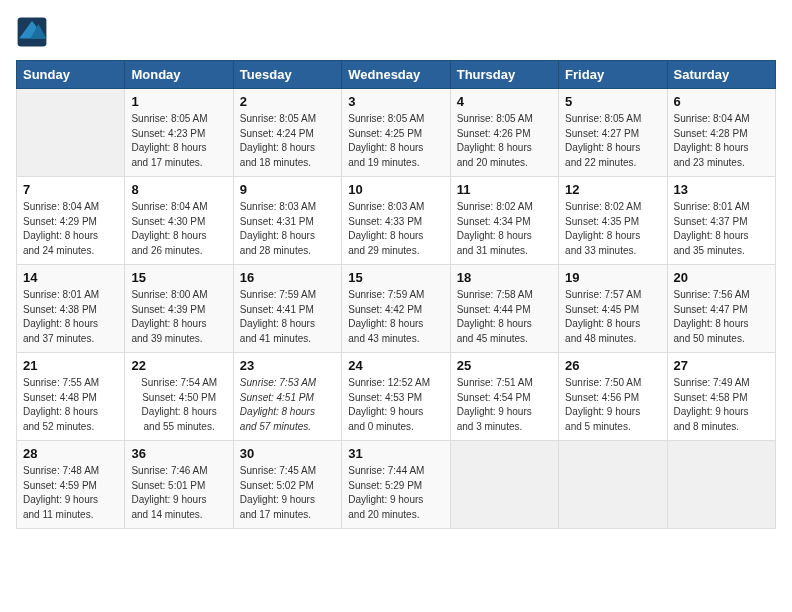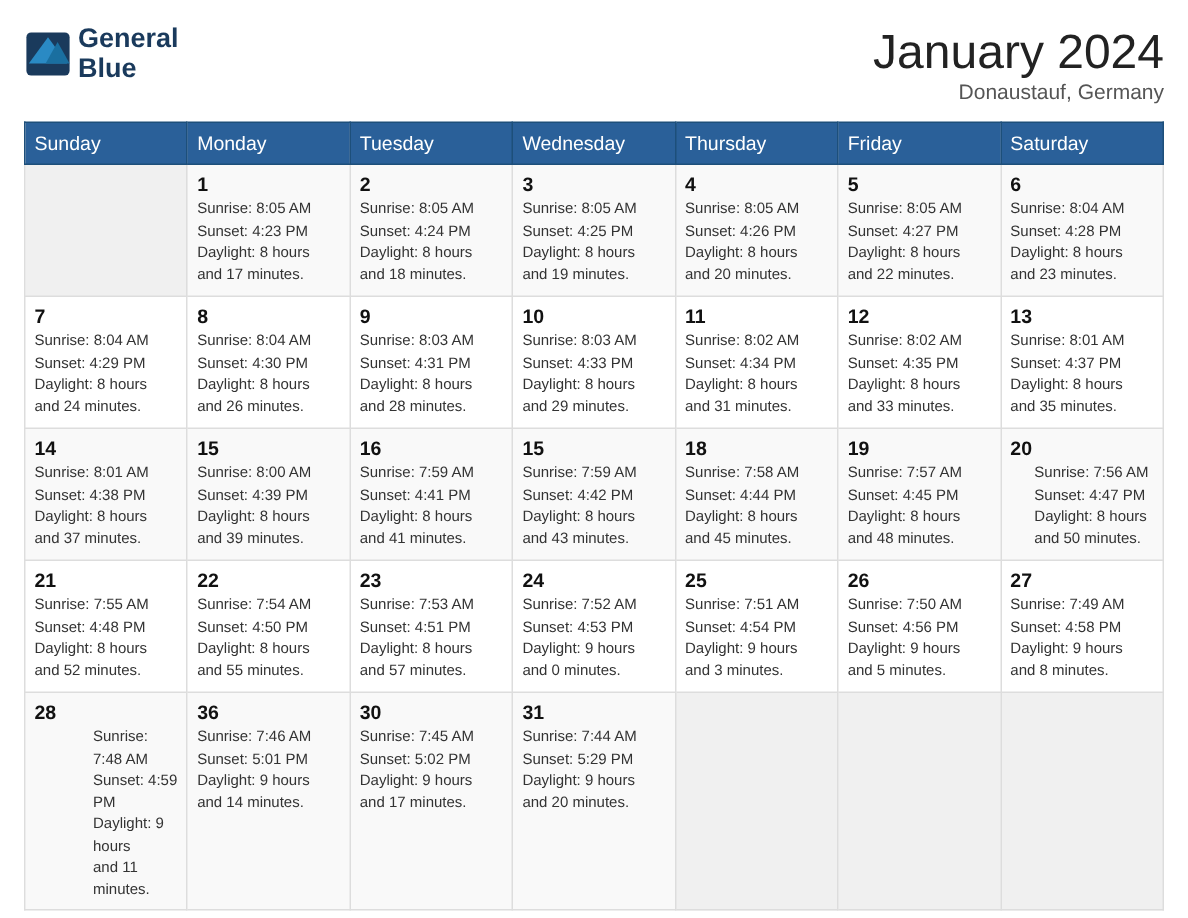--- a/index.html
+++ b/index.html
@@ -47,21 +47,21 @@
       width: 100%;
       border-collapse: collapse;
       table-layout: fixed;
     }
     thead tr th {
       background-color: #2a6099;
       color: #fff;
       text-align: left;
       padding: 6px 6px;
       font-size: 13px;
-      font-weight: normal;
+      font-weight: bold;
       border: 1px solid #1d4f7a;
     }
     tbody tr {
       border-bottom: 1px solid #ddd;
     }
     tbody tr:nth-child(odd) {
       background: #f9f9f9;
     }
     tbody tr:nth-child(even) {
       background: #fff;
@@ -93,28 +93,20 @@
 </head>
 <body>
 
 <div class="header">
   <div class="logo">
     <svg class="logo-icon" viewBox="0 0 40 40">
       <rect x="2" y="2" width="36" height="36" rx="4" fill="#1a3a5c"></rect>
       <polygon points="20,6 36,28 4,28" fill="#2a8ac4"></polygon>
       <polygon points="28,10 38,28 18,28" fill="#1a6fa0"></polygon>
     </svg>
-    <div class="logo-text">
-      <div>General</div>
-      <div>Blue</div>
-    </div>
-  </div>
-  <div class="title-block">
-    <div class="month-title">January 2024</div>
-    <div class="location">Donaustauf, Germany</div>
   </div>
 </div>
 
 <table>
   <thead>
     <tr>
     <th>Sunday</th>
         <th>Monday</th>
         <th>Tuesday</th>
         <th>Wednesday</th>
@@ -258,51 +250,51 @@
         </td>
         <td>
           <span class="day-num">19</span>
           <div class="day-info" style="white-space: pre-line;">Sunrise: 7:57 AM
 Sunset: 4:45 PM
 Daylight: 8 hours
 and 48 minutes.</div>
         </td>
         <td>
           <span class="day-num">20</span>
-          <div class="day-info" style="white-space: pre-line; margin-left: 16px;">Sunrise: 7:56 AM
+          <div class="day-info" style="white-space: pre-line;">Sunrise: 7:56 AM
 Sunset: 4:47 PM
 Daylight: 8 hours
 and 50 minutes.</div>
         </td>
       </tr>
       <tr>
         <td>
           <span class="day-num">21</span>
           <div class="day-info" style="white-space: pre-line;">Sunrise: 7:55 AM
 Sunset: 4:48 PM
 Daylight: 8 hours
 and 52 minutes.</div>
         </td>
         <td>
           <span class="day-num">22</span>
-          <div class="day-info" style="white-space: pre-line;">Sunrise: 7:54 AM
+          <div class="day-info" style="white-space: pre-line; text-align: center;">Sunrise: 7:54 AM
 Sunset: 4:50 PM
 Daylight: 8 hours
 and 55 minutes.</div>
         </td>
         <td>
           <span class="day-num">23</span>
-          <div class="day-info" style="white-space: pre-line;">Sunrise: 7:53 AM
+          <div class="day-info" style="white-space: pre-line; font-style: italic;">Sunrise: 7:53 AM
 Sunset: 4:51 PM
 Daylight: 8 hours
 and 57 minutes.</div>
         </td>
         <td>
           <span class="day-num">24</span>
-          <div class="day-info" style="white-space: pre-line;">Sunrise: 7:52 AM
+          <div class="day-info" style="white-space: pre-line;">Sunrise: 12:52 AM
 Sunset: 4:53 PM
 Daylight: 9 hours
 and 0 minutes.</div>
         </td>
         <td>
           <span class="day-num">25</span>
           <div class="day-info" style="white-space: pre-line;">Sunrise: 7:51 AM
 Sunset: 4:54 PM
 Daylight: 9 hours
 and 3 minutes.</div>
@@ -318,21 +310,21 @@
           <span class="day-num">27</span>
           <div class="day-info" style="white-space: pre-line;">Sunrise: 7:49 AM
 Sunset: 4:58 PM
 Daylight: 9 hours
 and 8 minutes.</div>
         </td>
       </tr>
       <tr>
         <td>
           <span class="day-num">28</span>
-          <div class="day-info" style="white-space: pre-line; margin-left: 39px;">Sunrise: 7:48 AM
+          <div class="day-info" style="white-space: pre-line;">Sunrise: 7:48 AM
 Sunset: 4:59 PM
 Daylight: 9 hours
 and 11 minutes.</div>
         </td>
         <td>
           <span class="day-num">36</span>
           <div class="day-info" style="white-space: pre-line;">Sunrise: 7:46 AM
 Sunset: 5:01 PM
 Daylight: 9 hours
 and 14 minutes.</div>

